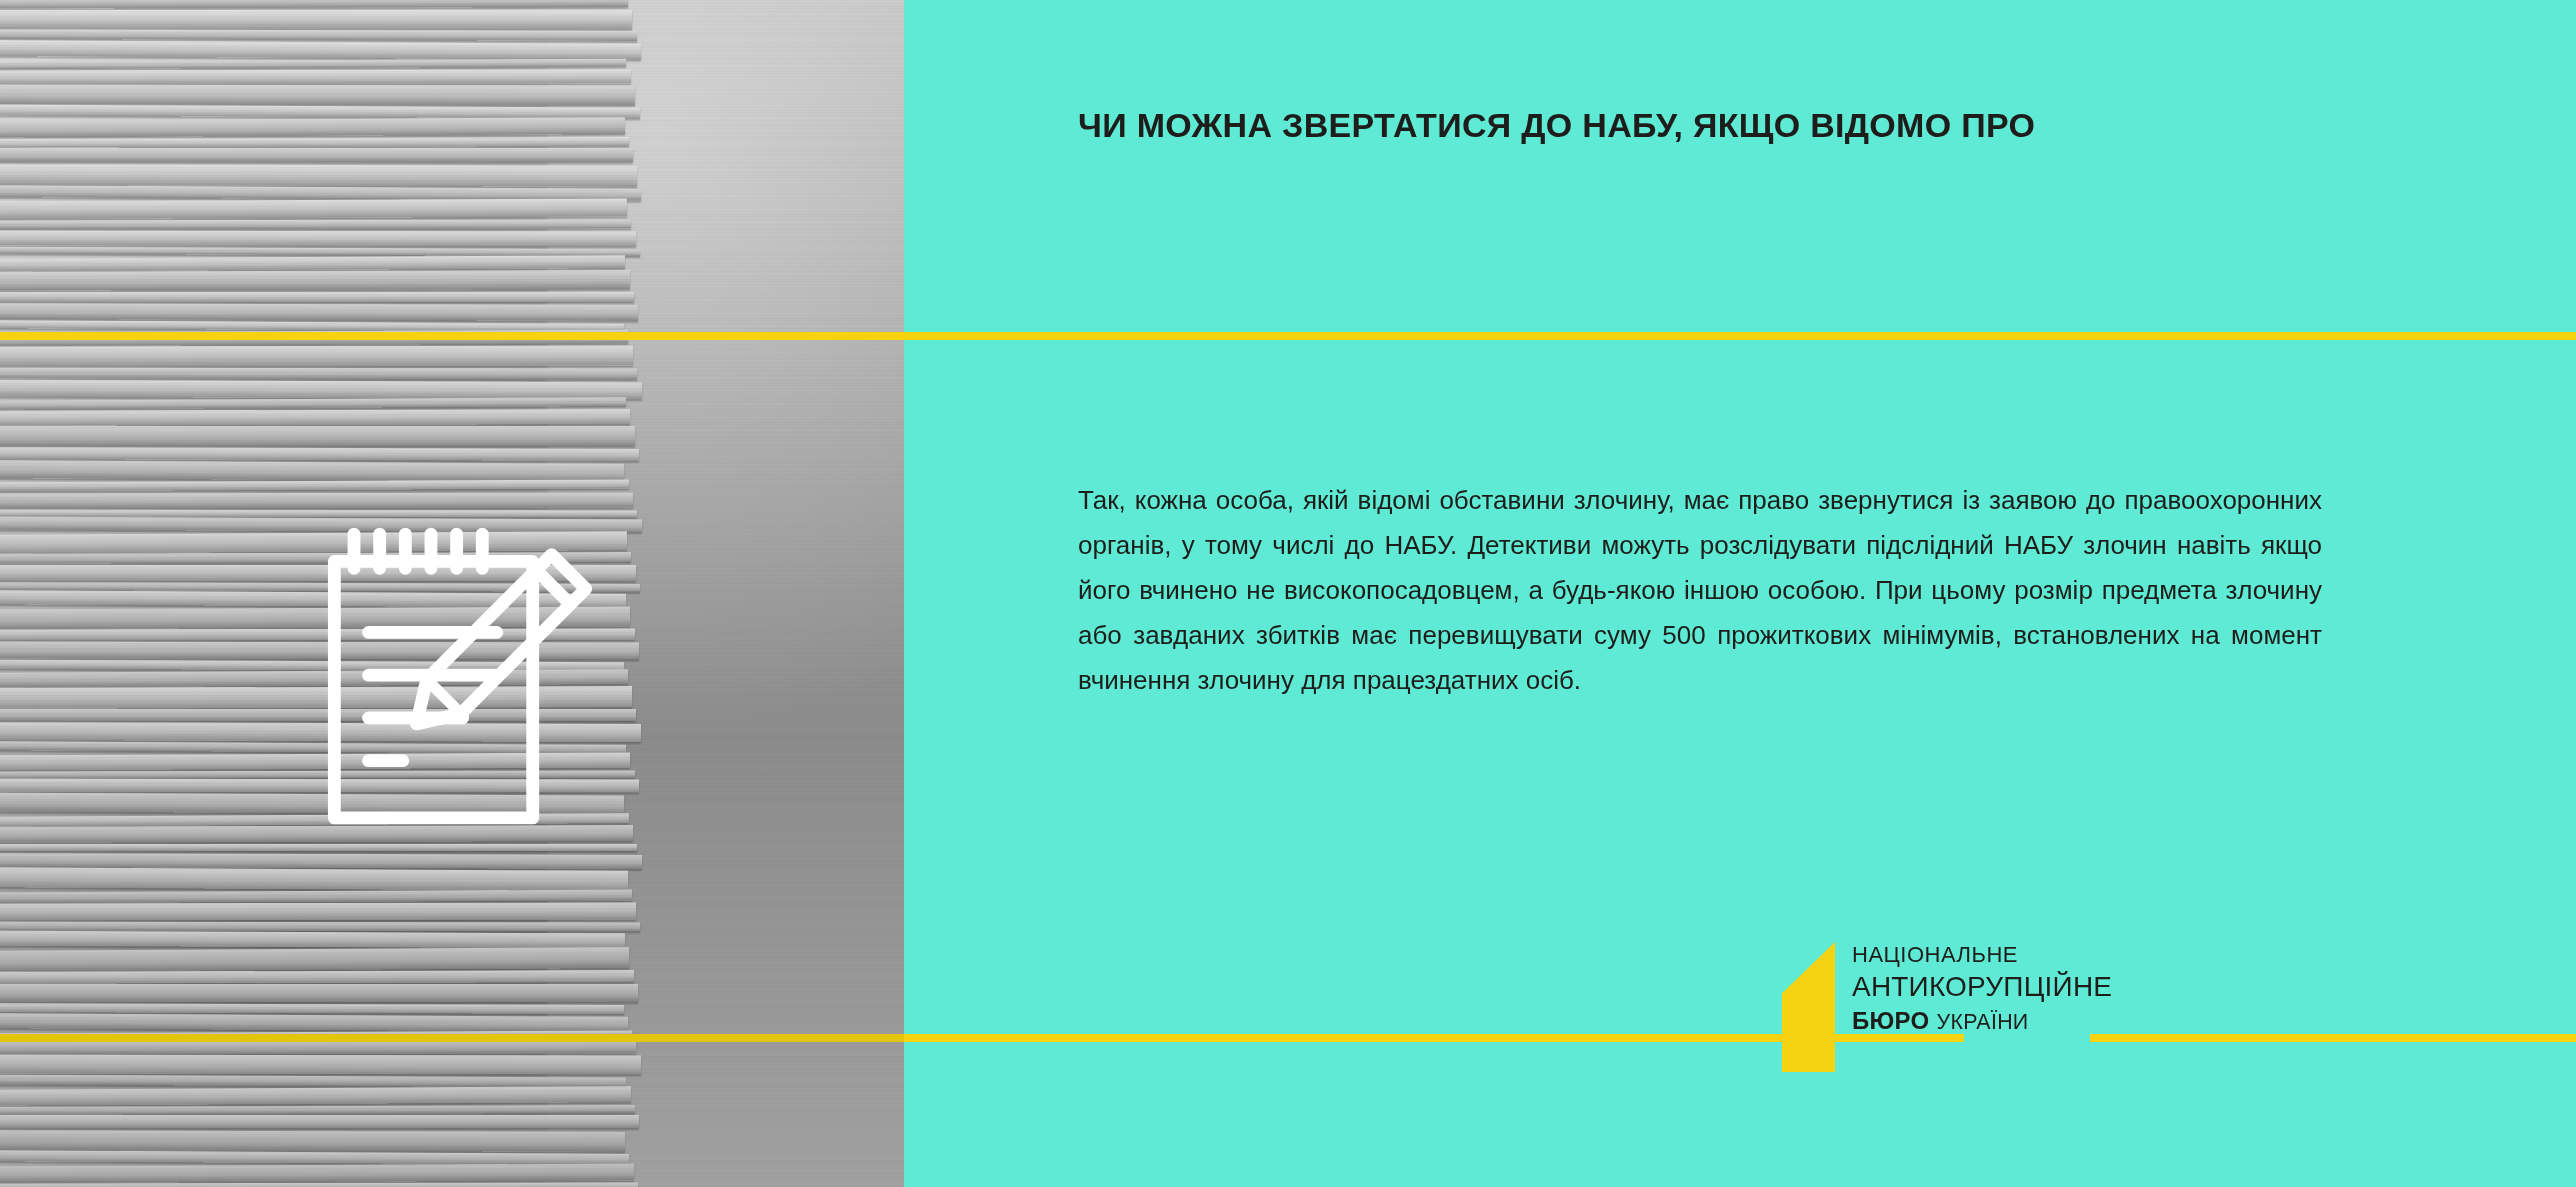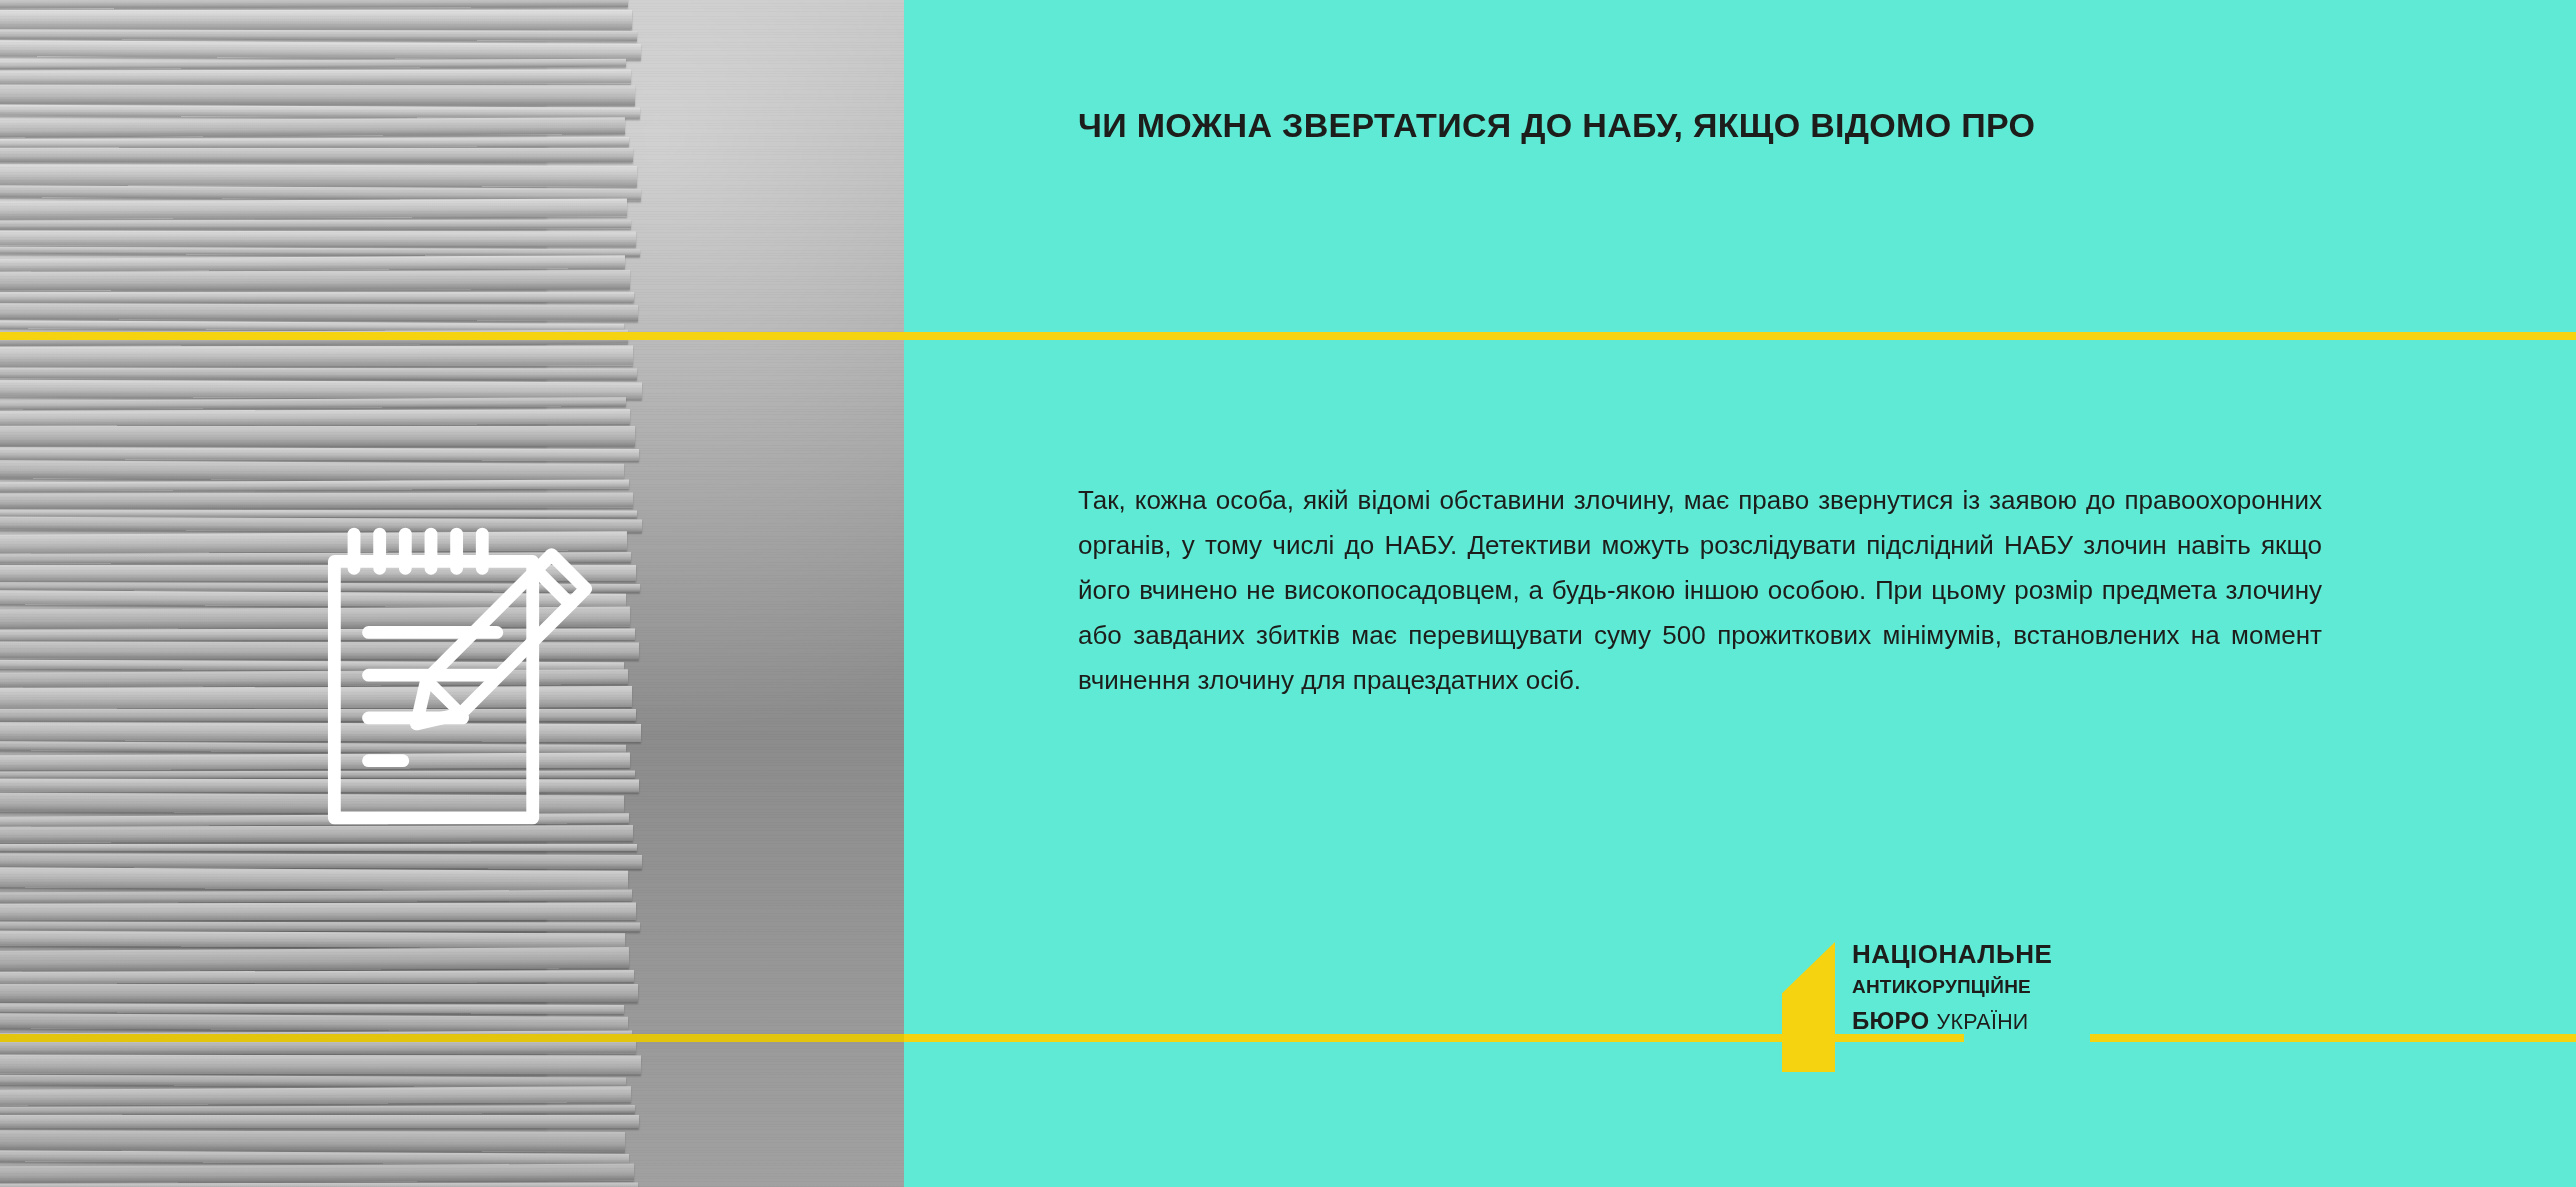--- a/index.html
+++ b/index.html
@@ -182,29 +182,29 @@
     position: absolute;
     left: 70px;
     top: 5.1px;
     width: 231px;
     color: #1d1d1b;
     font-family: "Liberation Sans", sans-serif;
     text-transform: uppercase;
   }
   .logo-l1 {
     display: block;
-    font-size: 26px;
-    font-weight: 700;
+    font-size: 22px;
+    font-weight: 400;
     letter-spacing: 0.5px;
     line-height: 29px;
   }
   .logo-l2 {
     display: block;
-    font-size: 19px;
-    font-weight: 700;
+    font-size: 28px;
+    font-weight: 400;
     letter-spacing: 0.2px;
     line-height: 36px;
   }
   .logo-l3 {
     display: block;
     font-size: 24px;
     font-weight: 700;
     letter-spacing: 0.3px;
     line-height: 32px;
   }

